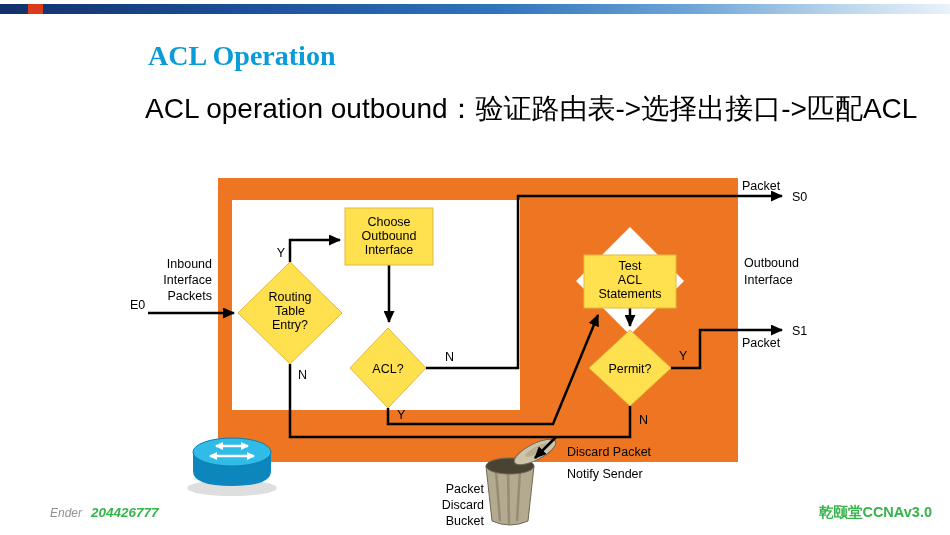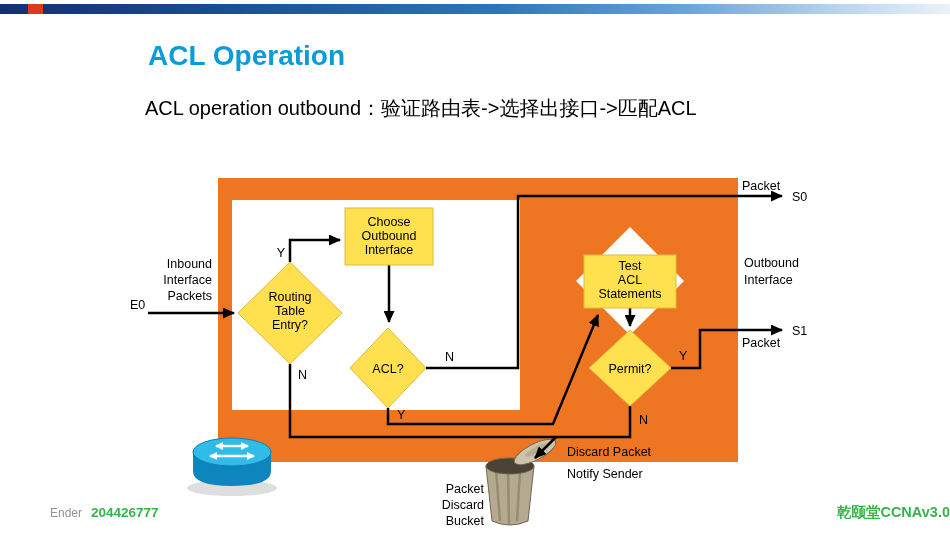--- a/index.html
+++ b/index.html
@@ -1,30 +1,30 @@
 <!DOCTYPE html>
 <html><head>
 <meta charset="utf-8">
 <style>
   html,body{margin:0;padding:0;background:#fff;}
   .slide{position:relative;width:950px;height:535px;background:#ffffff;overflow:hidden;
          font-family:"Liberation Sans",sans-serif;}
   .top-bar{position:absolute;top:4px;left:0;width:950px;height:10px;
            background:linear-gradient(90deg,#12306c 0%,#1c4f97 25%,#2f74ba 52%,#6ba3d6 72%,#b8d4ec 88%,#eaf2fa 100%);}
   .red-accent{position:absolute;top:4px;left:28px;width:15px;height:10px;background:#da3a1e;}
-  .title{position:absolute;left:148px;top:40px;margin:0;font-size:28px;font-weight:bold;color:#0a9cd8;}
-  .body-text{position:absolute;left:145px;top:94px;font-size:20px;line-height:29px;color:#000;}
+  .title{position:absolute;left:148px;top:40px;margin:0;font-size:28px;font-weight:bold;color:#0a9cd8;font-family:Liberation Serif, serif;}
+  .body-text{position:absolute;left:145px;top:94px;font-size:28px;line-height:29px;color:#000;}
   svg.diagram{position:absolute;left:0;top:0;width:950px;height:535px;}
   svg text{font-family:"Liberation Sans",sans-serif;font-size:12.5px;fill:#000;}
   svg text.mid{text-anchor:middle;}
   svg text.end{text-anchor:end;}
   .flow{fill:none;stroke:#000;stroke-width:2.5px;}
-  .footer-left{position:absolute;left:50px;top:505px;font-size:12px;color:#8f948f;}
+  .footer-left{position:absolute;left:50px;top:505px;font-size:12px;color:#8f948f;font-style:italic;}
   .footer-left .qq{color:#35b44a;font-weight:bold;font-size:13.5px;margin-left:9px;}
-  .footer-brand{position:absolute;right:0;top:503px;font-size:14.5px;font-weight:bold;color:#35b44a;}
+  .footer-brand{position:absolute;right:18px;top:503px;font-size:14.5px;font-weight:bold;color:#35b44a;}
 </style>
 </head>
 <body>
 
 <div class="slide">
 
   <div class="top-bar"></div>
   <div class="red-accent"></div>
 
   <h1 class="title">ACL Operation</h1>

